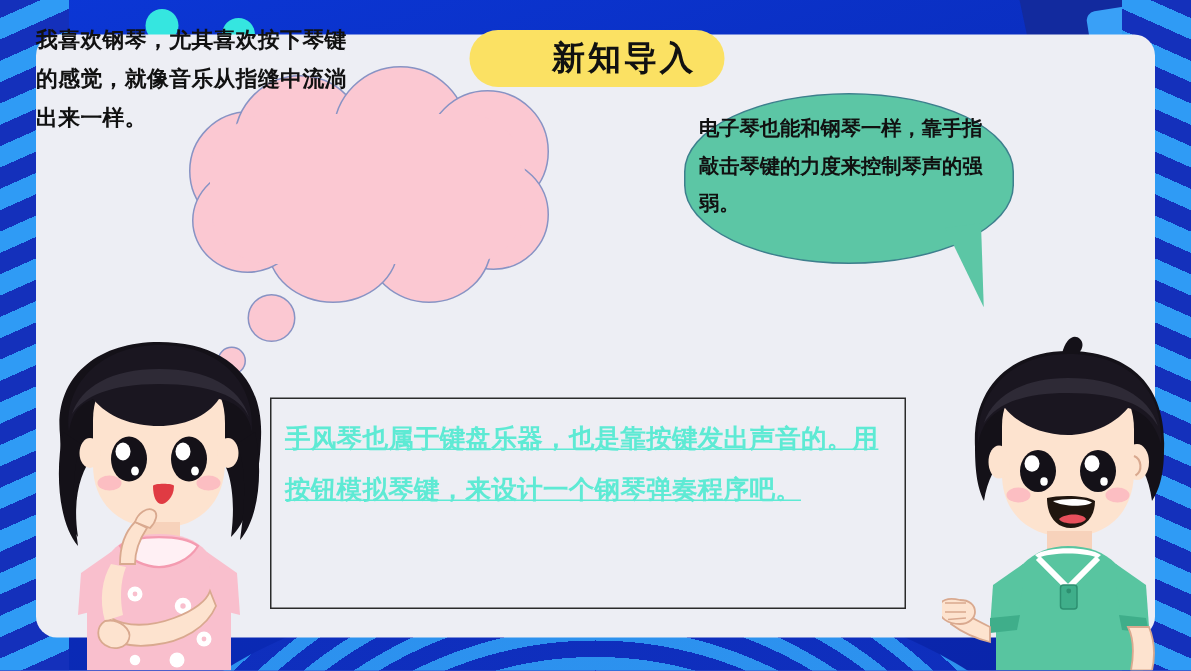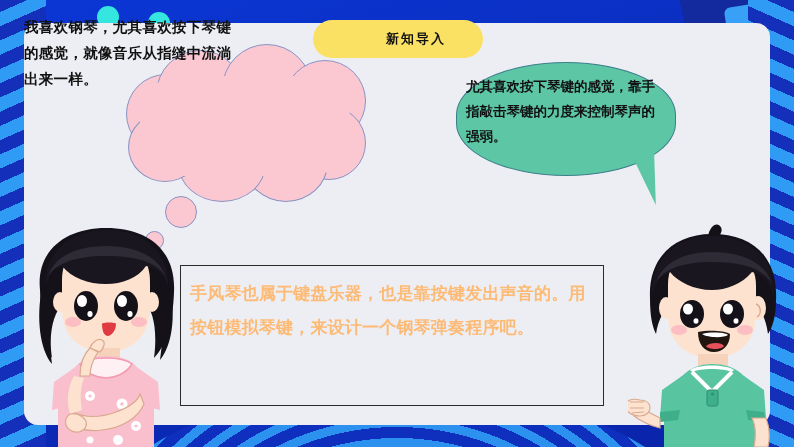--- a/index.html
+++ b/index.html
@@ -38,21 +38,21 @@
   .dot-cyan.d1{left:97px;top:6px;width:22px;height:22px;}
   .dot-cyan.d2{left:148px;top:12px;width:22px;height:22px;}
 
   
   .card{position:absolute;left:24px;top:23px;width:746px;height:402px;
     background:#edeef4;border-radius:14px;}
 
   
   .title-pill{position:absolute;left:313px;top:20px;width:170px;height:38px;
     background:#fbe163;border-radius:19px;display:flex;align-items:center;justify-content:center;}
-  .title-pill span{font-size:13px;font-weight:bold;color:#111;letter-spacing:2px;
+  .title-pill span{font-size:22px;font-weight:bold;color:#111;letter-spacing:2px;
     font-family:"DejaVu Sans","Liberation Sans",sans-serif;margin-left:36px;}
 
   
   .cloud-wrap{position:absolute;left:126px;top:50px;width:238px;height:150px;}
   .cloud-lobe{position:absolute;background:#fbc8d2;border:1.6px solid #8893c4;border-radius:50%;}
   .cloud-inner{position:absolute;left:14px;top:26px;width:210px;height:100px;background:#fbc8d2;border-radius:40px;z-index:3;}
   .cloud-text{position:absolute;left:24px;top:14px;width:214px;z-index:6;
     font-size:14.5px;font-weight:bold;color:#111;line-height:26px;letter-spacing:.3px;
     font-family:"DejaVu Sans","Liberation Sans",sans-serif;}
   .cloud-tail{position:absolute;border-radius:50%;background:#fbc8d2;border:1.6px solid #8893c4;}
@@ -66,22 +66,22 @@
     font-size:13.5px;font-weight:bold;color:#111;line-height:25px;text-align:left;
     font-family:"DejaVu Sans","Liberation Sans",sans-serif;}
   .bubble-tail{position:absolute;left:634px;top:150px;width:0;height:0;z-index:2;
     border-left:18px solid transparent;border-right:6px solid transparent;
     border-top:56px solid #5cc6a5;transform:rotate(-8deg);}
 
   
   .textbox{position:absolute;left:180px;top:265px;width:424px;height:141px;
     border:1.6px solid #2a2a2a;background:transparent;box-sizing:border-box;}
   .textbox-text{position:absolute;left:190px;top:276px;width:408px;z-index:6;
-    font-size:17px;font-weight:bold;color:#fdba74;line-height:34px;letter-spacing:.2px;
-    font-family:"DejaVu Sans","Liberation Sans",sans-serif;}
+    font-size:17px;font-weight:bold;color:#5eead4;line-height:34px;letter-spacing:.2px;
+    font-family:"DejaVu Sans","Liberation Sans",sans-serif;text-decoration:underline;}
 
   
   .char{position:absolute;}
   .char-girl{left:18px;top:218px;width:176px;height:229px;}
   .char-boy{left:628px;top:222px;width:166px;height:225px;}
 </style>
 </head>
 <body>
 
 <div class="slide">
@@ -114,21 +114,21 @@
     <div class="cloud-lobe" style="left:166px;top:56px;width:72px;height:72px;"></div>
     <div class="cloud-lobe" style="left:118px;top:74px;width:82px;height:76px;"></div>
     <div class="cloud-lobe" style="left:52px;top:76px;width:86px;height:74px;"></div>
     <div class="cloud-lobe" style="left:2px;top:62px;width:72px;height:68px;"></div>
     <div class="cloud-inner"></div>
   </div>
   <div class="cloud-text">我喜欢钢琴，尤其喜欢按下琴键的感觉，就像音乐从指缝中流淌出来一样。</div>
 
   <div class="bubble-tail"></div>
   <div class="bubble-green"></div>
-  <div class="bubble-green-text">尤其喜欢按下琴键的感觉，靠手指敲击琴键的力度来控制琴声的强弱。</div>
+  <div class="bubble-green-text">电子琴也能和钢琴一样，靠手指敲击琴键的力度来控制琴声的强弱。</div>
 
   <div class="textbox"></div>
   <div class="textbox-text">手风琴也属于键盘乐器，也是靠按键发出声音的。用按钮模拟琴键，来设计一个钢琴弹奏程序吧。</div>
 
   <svg class="char char-girl" viewBox="0 0 176 229">
 
     <path d="M22 72 C18 34 46 10 88 10 C130 10 158 32 156 74 C155 104 148 128 136 140 C140 110 134 92 128 86 L44 86 C36 96 30 114 34 140 C24 126 23 96 22 72 Z" fill="#141118"></path>
 
     <path d="M44 62 C44 36 62 22 88 22 C116 22 132 38 132 64 L132 90 C132 118 114 134 88 134 C62 134 44 118 44 92 Z" fill="#fde3cf"></path>
 

